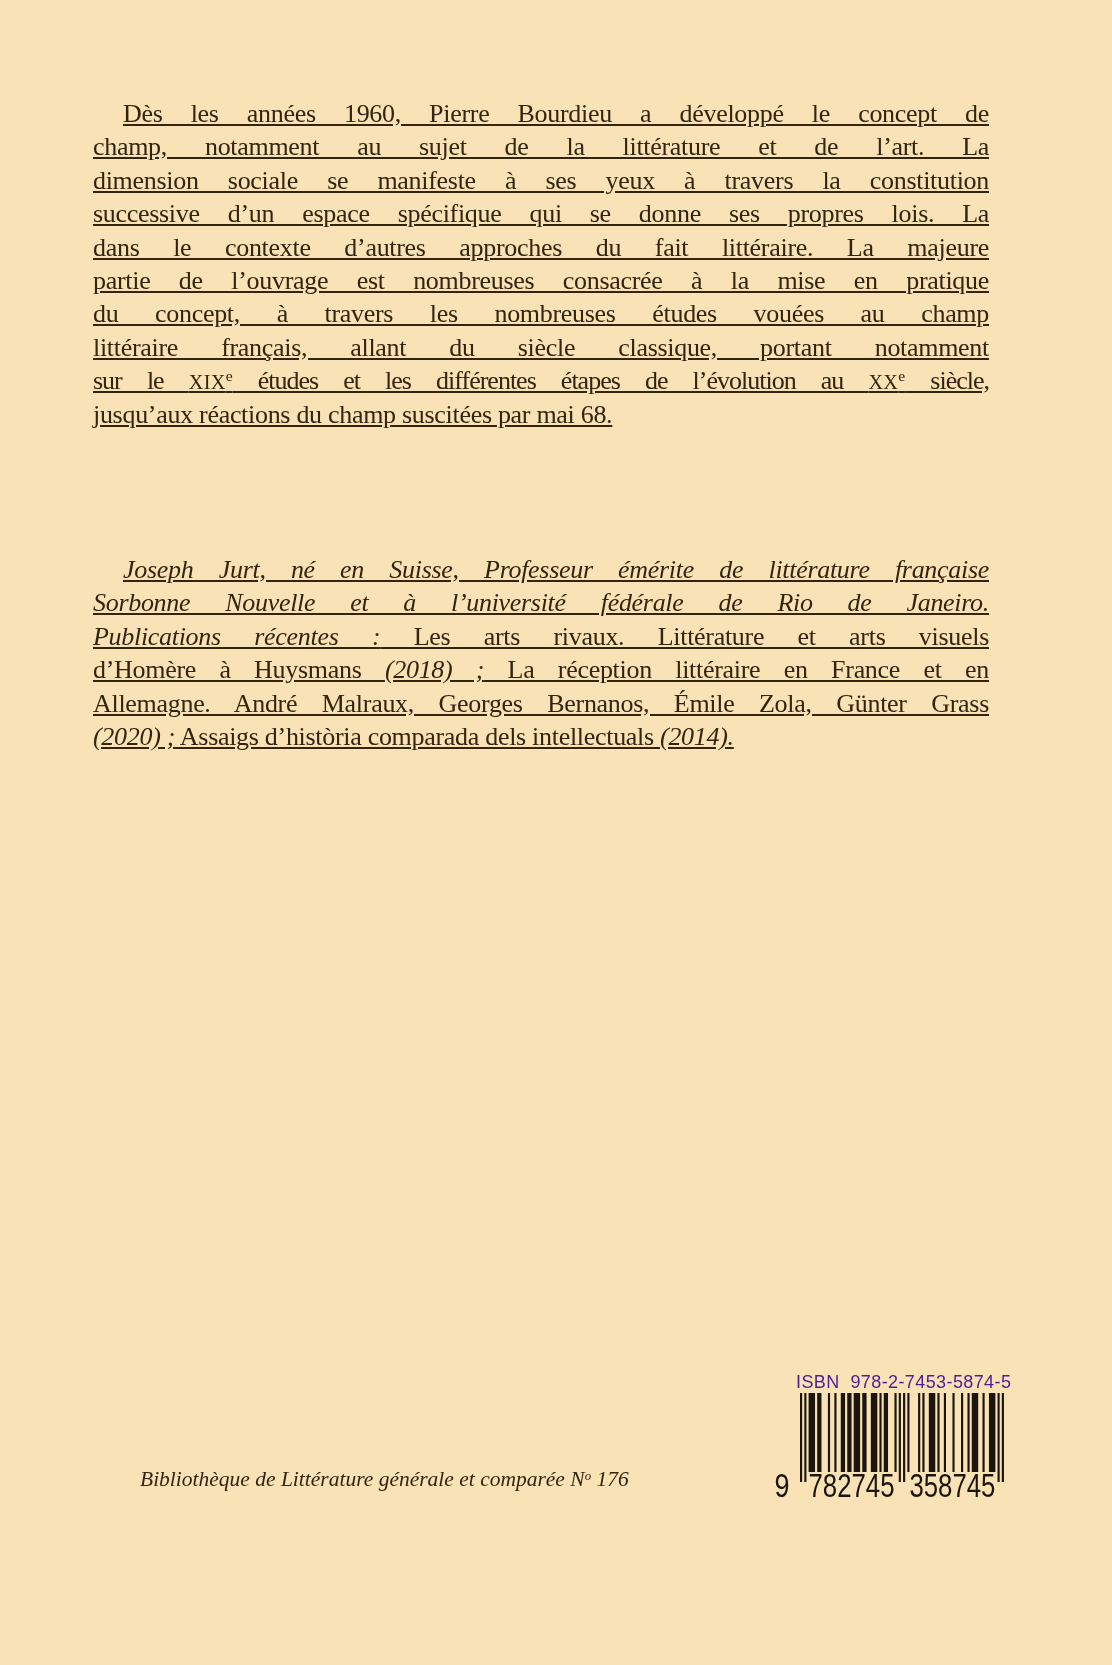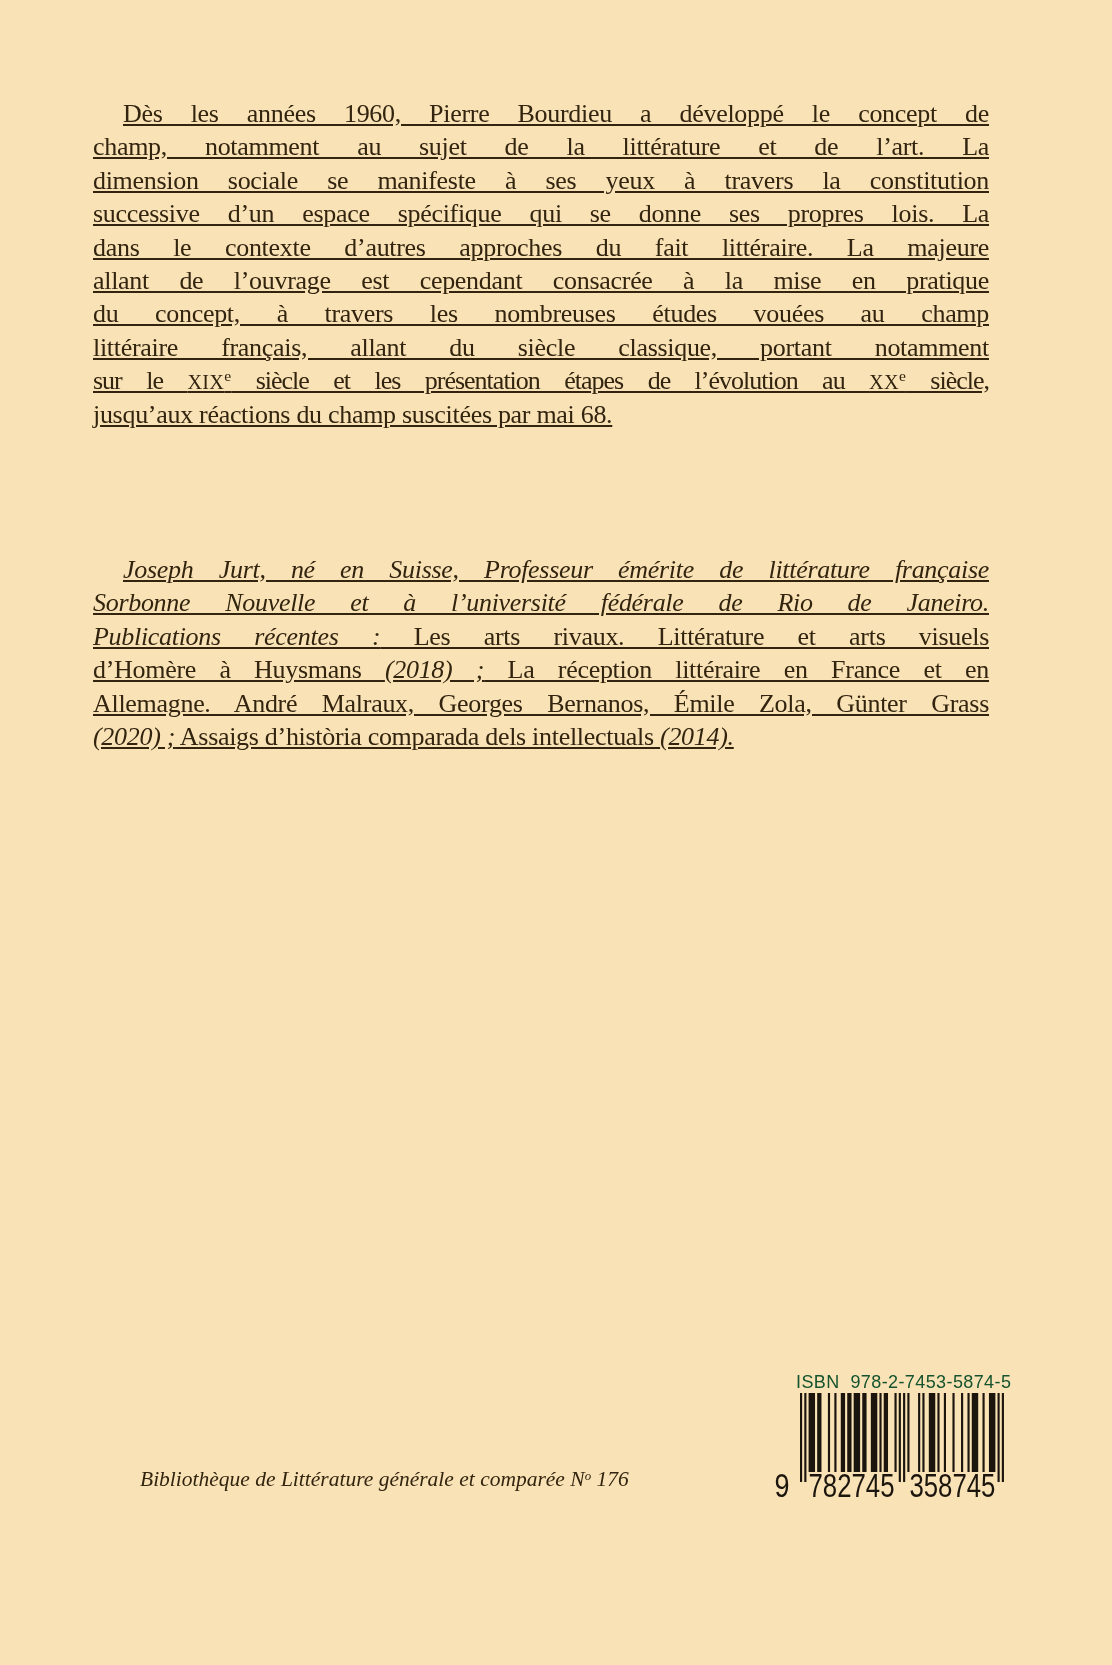--- a/index.html
+++ b/index.html
@@ -61,39 +61,39 @@
   }
   .isbn-row {
     margin-left: 26px;
     width: 210px;
     text-align: center;
     font-family: "Liberation Sans", "DejaVu Sans", sans-serif;
     font-size: 18px;
     line-height: 20px;
     letter-spacing: 0.4px;
     white-space: pre;
-    color: #14532d;
+    color: #4c1d95;
   }
   .bars-svg { display: block; margin-top: 1px; }
 </style>
 </head>
 <body>
 
 <div class="cover">
 
   <div class="para" id="p1">
       <div class="line ind"><span class="seg rm">Dès les années 1960, Pierre Bourdieu a développé le concept de</span></div>
       <div class="line"><span class="seg rm">champ, notamment au sujet de la littérature et de l’art. La</span></div>
       <div class="line"><span class="seg rm">dimension sociale se manifeste à ses yeux à travers la constitution</span></div>
       <div class="line"><span class="seg rm">successive d’un espace spécifique qui se donne ses propres lois. La</span></div>
       <div class="line"><span class="seg rm">dans le contexte d’autres approches du fait littéraire. La majeure</span></div>
-      <div class="line"><span class="seg rm">allant de l’ouvrage est cependant consacrée à la mise en pratique</span></div>
+      <div class="line"><span class="seg rm">partie de l’ouvrage est nombreuses consacrée à la mise en pratique</span></div>
       <div class="line"><span class="seg rm">du concept, à travers les nombreuses études vouées au champ</span></div>
       <div class="line"><span class="seg rm">littéraire français, allant du siècle classique, portant notamment</span></div>
-      <div class="line tight"><span class="seg rm">sur le </span><span class="seg rm sc">XIX</span><span class="seg rm sup">e</span><span class="seg rm"> siècle et les présentation étapes de l’évolution au </span><span class="seg rm sc">XX</span><span class="seg rm sup">e</span><span class="seg rm"> siècle,</span></div>
+      <div class="line tight"><span class="seg rm">sur le </span><span class="seg rm sc">XIX</span><span class="seg rm sup">e</span><span class="seg rm"> études et les différentes étapes de l’évolution au </span><span class="seg rm sc">XX</span><span class="seg rm sup">e</span><span class="seg rm"> siècle,</span></div>
       <div class="line last"><span class="seg rm">jusqu’aux réactions du champ suscitées par mai 68.</span></div>
     </div>
 
   <div class="para" id="bio">
       <div class="line ind"><span class="seg it">Joseph Jurt, né en Suisse, Professeur émérite de littérature française</span></div>
       <div class="line"><span class="seg it">Sorbonne Nouvelle et à l’université fédérale de Rio de Janeiro.</span></div>
       <div class="line"><span class="seg it">Publications récentes :</span><span class="seg rm"> Les arts rivaux. Littérature et arts visuels</span></div>
       <div class="line"><span class="seg rm">d’Homère à Huysmans </span><span class="seg it">(2018) ;</span><span class="seg rm"> La réception littéraire en France et en</span></div>
       <div class="line"><span class="seg rm">Allemagne. André Malraux, Georges Bernanos, Émile Zola, Günter Grass</span></div>
       <div class="line last"><span class="seg it">(2020) ;</span><span class="seg rm"> Assaigs d’història comparada dels intellectuals </span><span class="seg it">(2014).</span></div>

